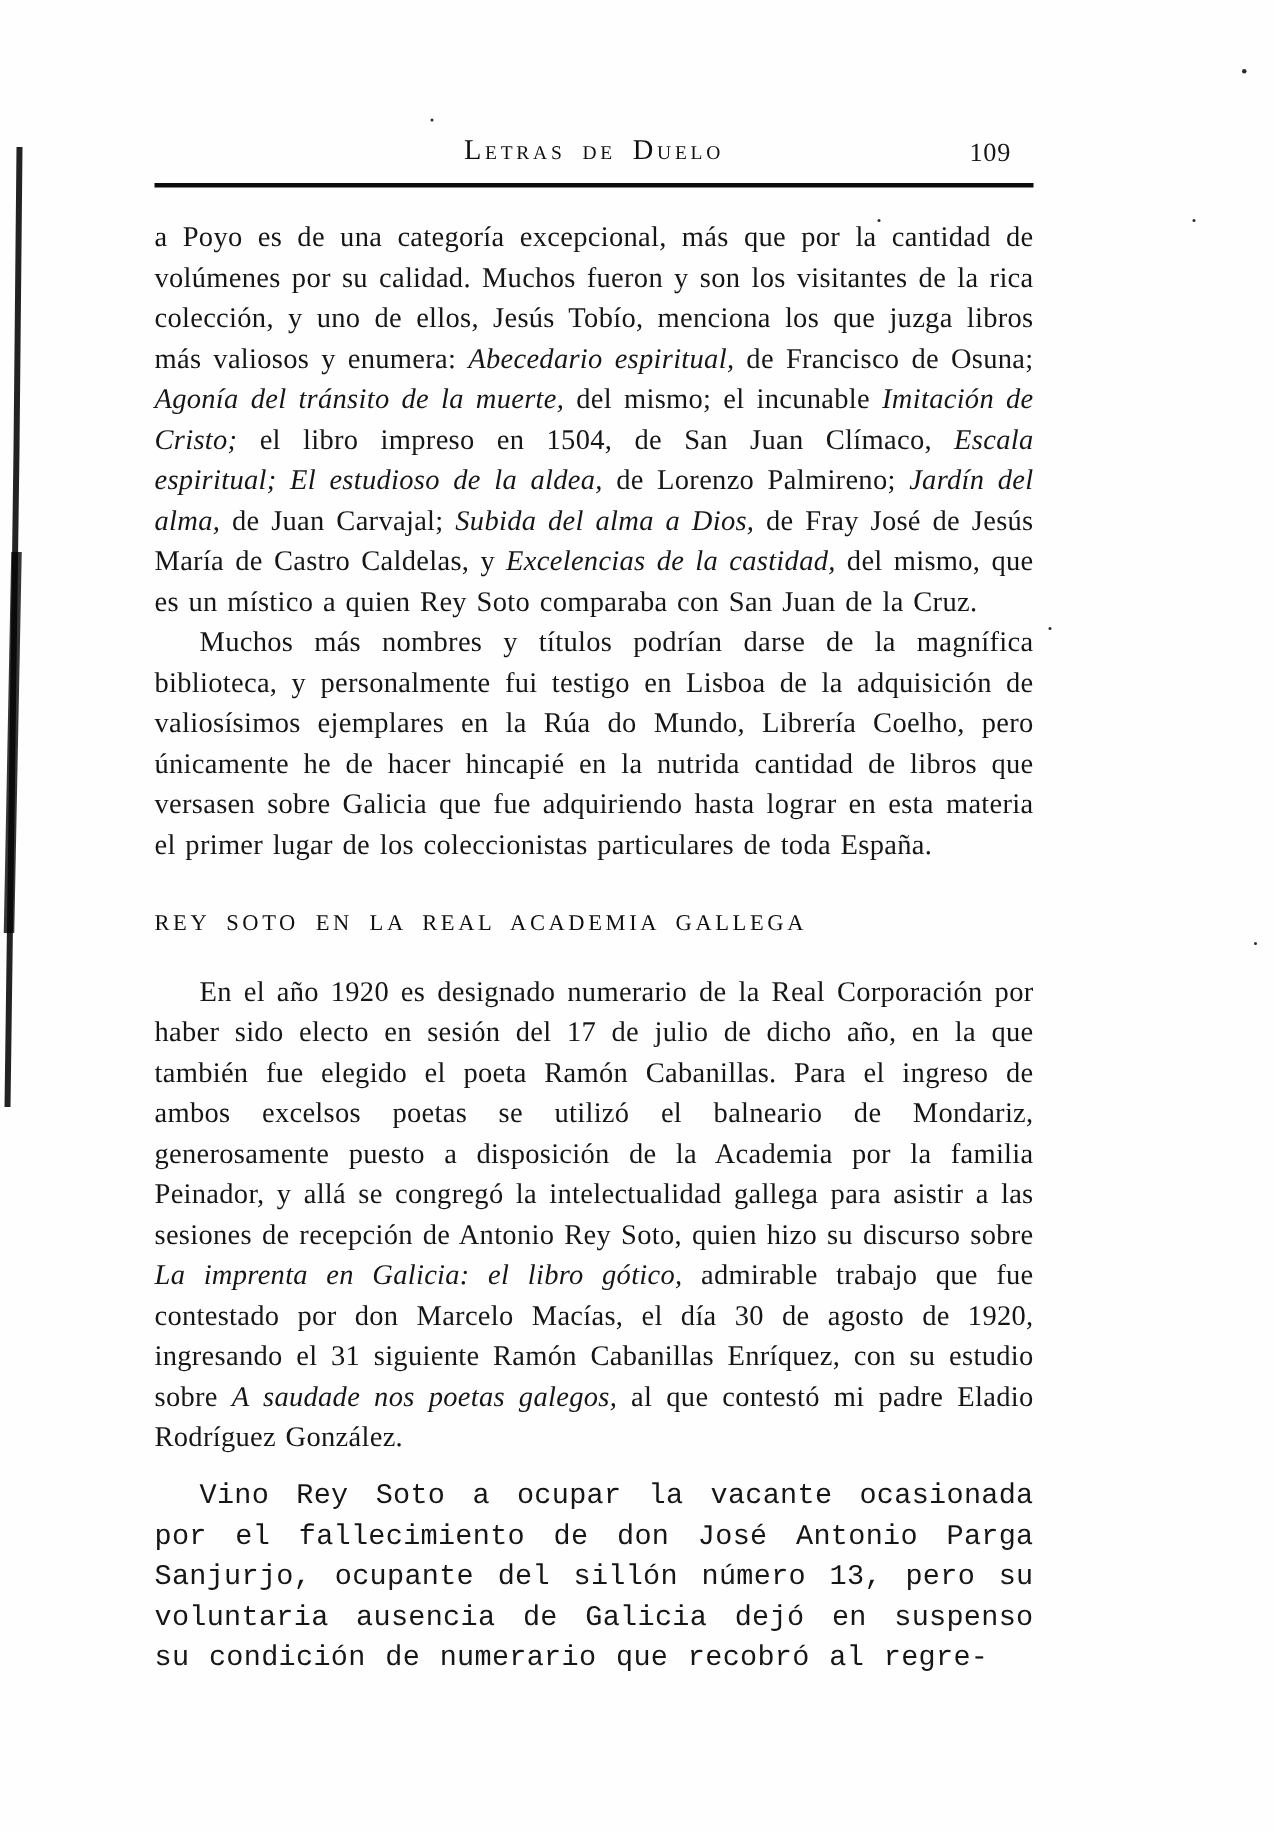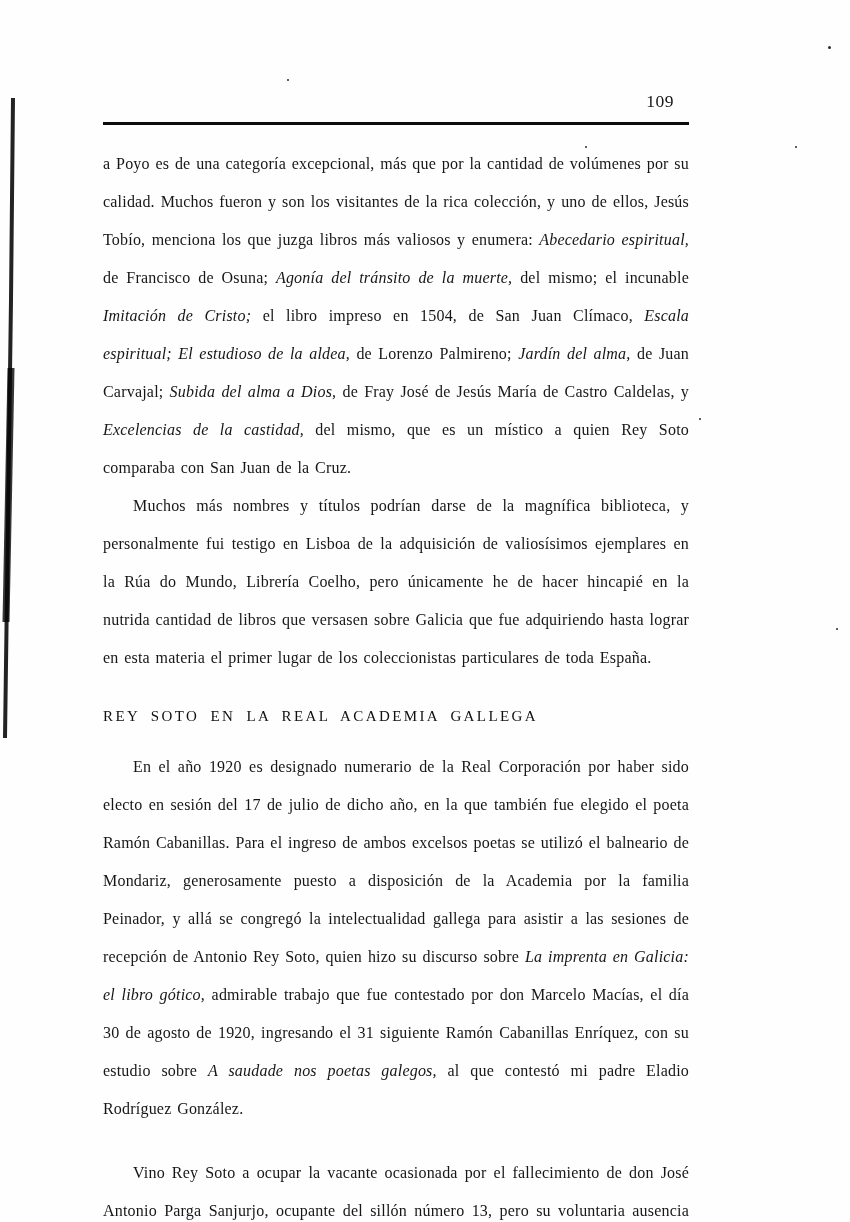--- a/index.html
+++ b/index.html
@@ -36,28 +36,28 @@
     right: 15px;
     top: 1px;
     font-size: 17.5px;
     letter-spacing: 0.5px;
   }
   .rule { height: 3px; background: #0c0c0c; margin-top: 6px; }
 
   .bodytext { margin-top: 20px; }
   p.para {
     margin: 0;
-    font-size: 16px;
-    line-height: 38px;
+    font-size: 19px;
+    line-height: 27px;
     text-align: justify;
     word-spacing: 1.5px;
     letter-spacing: 0.2px;
   }
   p.para.indent { text-indent: 30px; }
-  p.para.gap-before { margin-top: 26px; }
+  p.para.gap-before { margin-top: 12px; font-family: Liberation Mono, monospace; }
   .it { font-style: italic; }
 
   h2.section {
     margin: 31px 0 23px 0;
     font-size: 15px;
     font-weight: normal;
     letter-spacing: 2.4px;
     word-spacing: 5px;
     color: #101010;
   }
@@ -75,20 +75,21 @@
   <div class="speck" style="left:828px;top:46px;width:3px;height:3px;"></div>
   <div class="speck" style="left:585px;top:146px;width:2px;height:2px;"></div>
   <div class="speck" style="left:287px;top:79px;width:2px;height:2px;"></div>
   <div class="speck" style="left:795px;top:146px;width:2px;height:2px;"></div>
   <div class="speck" style="left:699px;top:418px;width:2px;height:2px;"></div>
   <div class="speck" style="left:836px;top:628px;width:2px;height:2px;"></div>
 
   <div class="textblock">
 
     <div class="runhead">
+      <span class="rh-title">Letras de Duelo</span>
       <span class="rh-page">109</span>
     </div>
     <div class="rule"></div>
 
     <div class="bodytext">
 
       <p class="para"><span>a Poyo es de una categoría excepcional, más que por la cantidad de volúmenes por su calidad. Muchos fueron y son los visitantes de la rica colección, y uno de ellos, Jesús Tobío, menciona los que juzga libros más valiosos y enumera: </span><span class="it">Abecedario espiritual,</span><span> de Francisco de Osuna; </span><span class="it">Agonía del tránsito de la muerte,</span><span> del mismo; el incunable </span><span class="it">Imitación de Cristo;</span><span> el libro impreso en 1504, de San Juan Clímaco, </span><span class="it">Escala espiritual; El estudioso de la aldea,</span><span> de Lorenzo Palmireno; </span><span class="it">Jardín del alma,</span><span> de Juan Carvajal; </span><span class="it">Subida del alma a Dios,</span><span> de Fray José de Jesús María de Castro Caldelas, y </span><span class="it">Excelencias de la castidad,</span><span> del mismo, que es un místico a quien Rey Soto comparaba con San Juan de la Cruz.</span></p>
 
       <p class="para indent"><span>Muchos más nombres y títulos podrían darse de la magnífica biblioteca, y personalmente fui testigo en Lisboa de la adquisición de valiosísimos ejemplares en la Rúa do Mundo, Librería Coelho, pero únicamente he de hacer hincapié en la nutrida cantidad de libros que versasen sobre Galicia que fue adquiriendo hasta lograr en esta materia el primer lugar de los coleccionistas particulares de toda España.</span></p>
 

